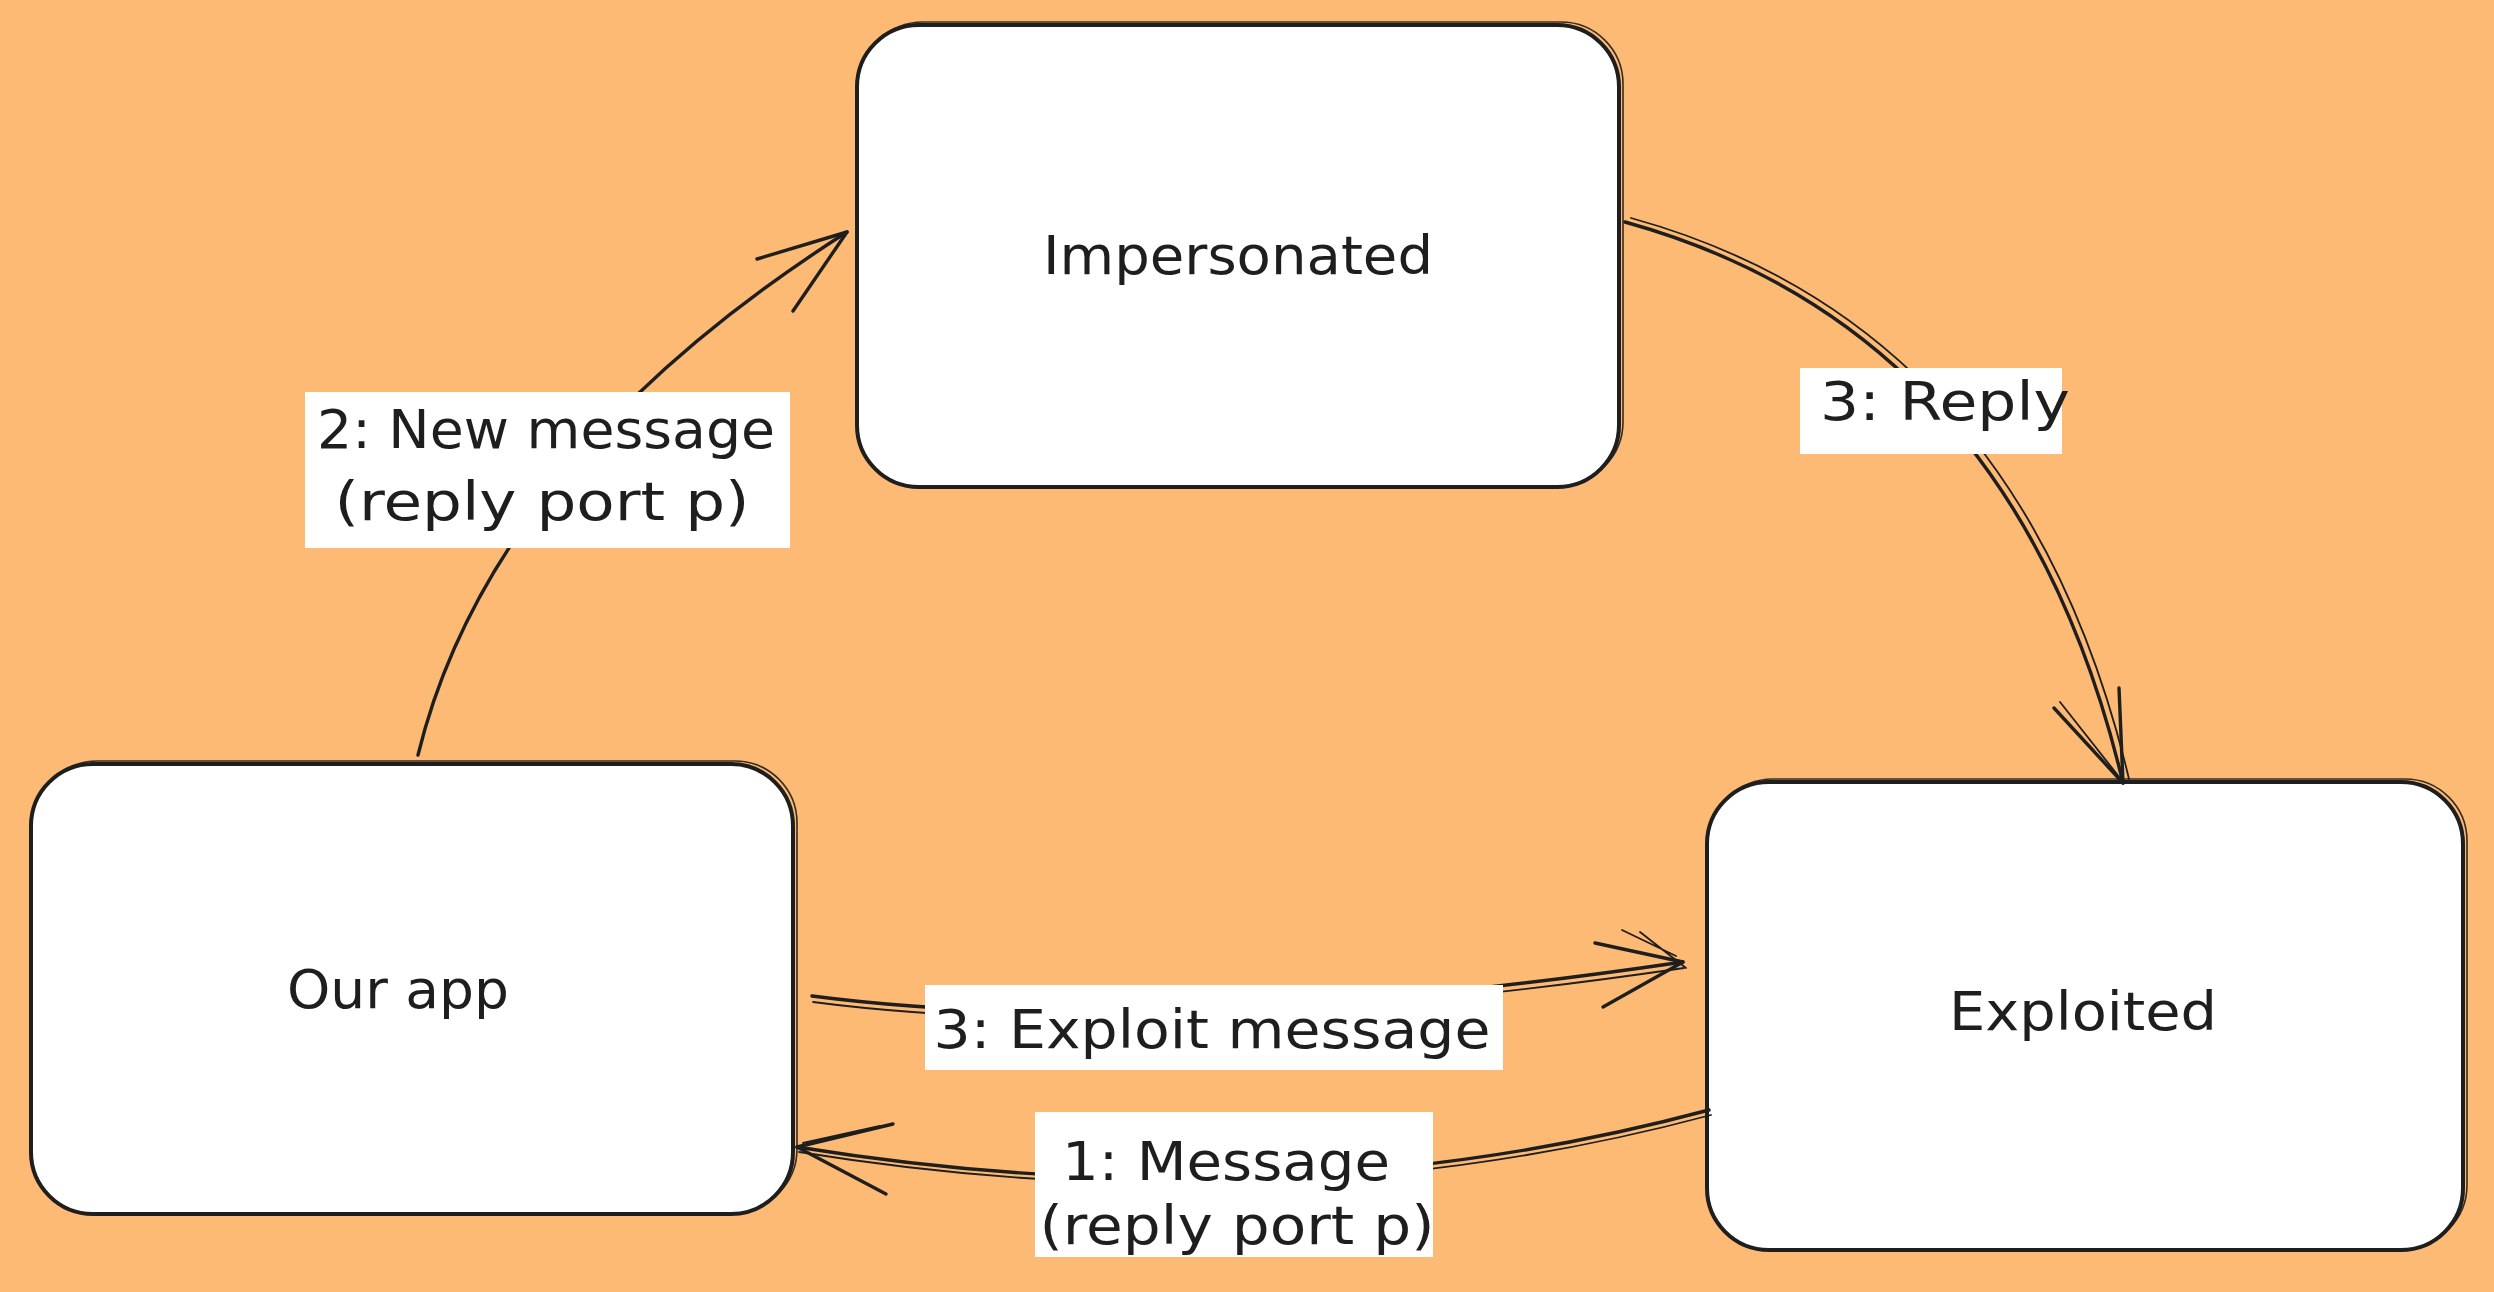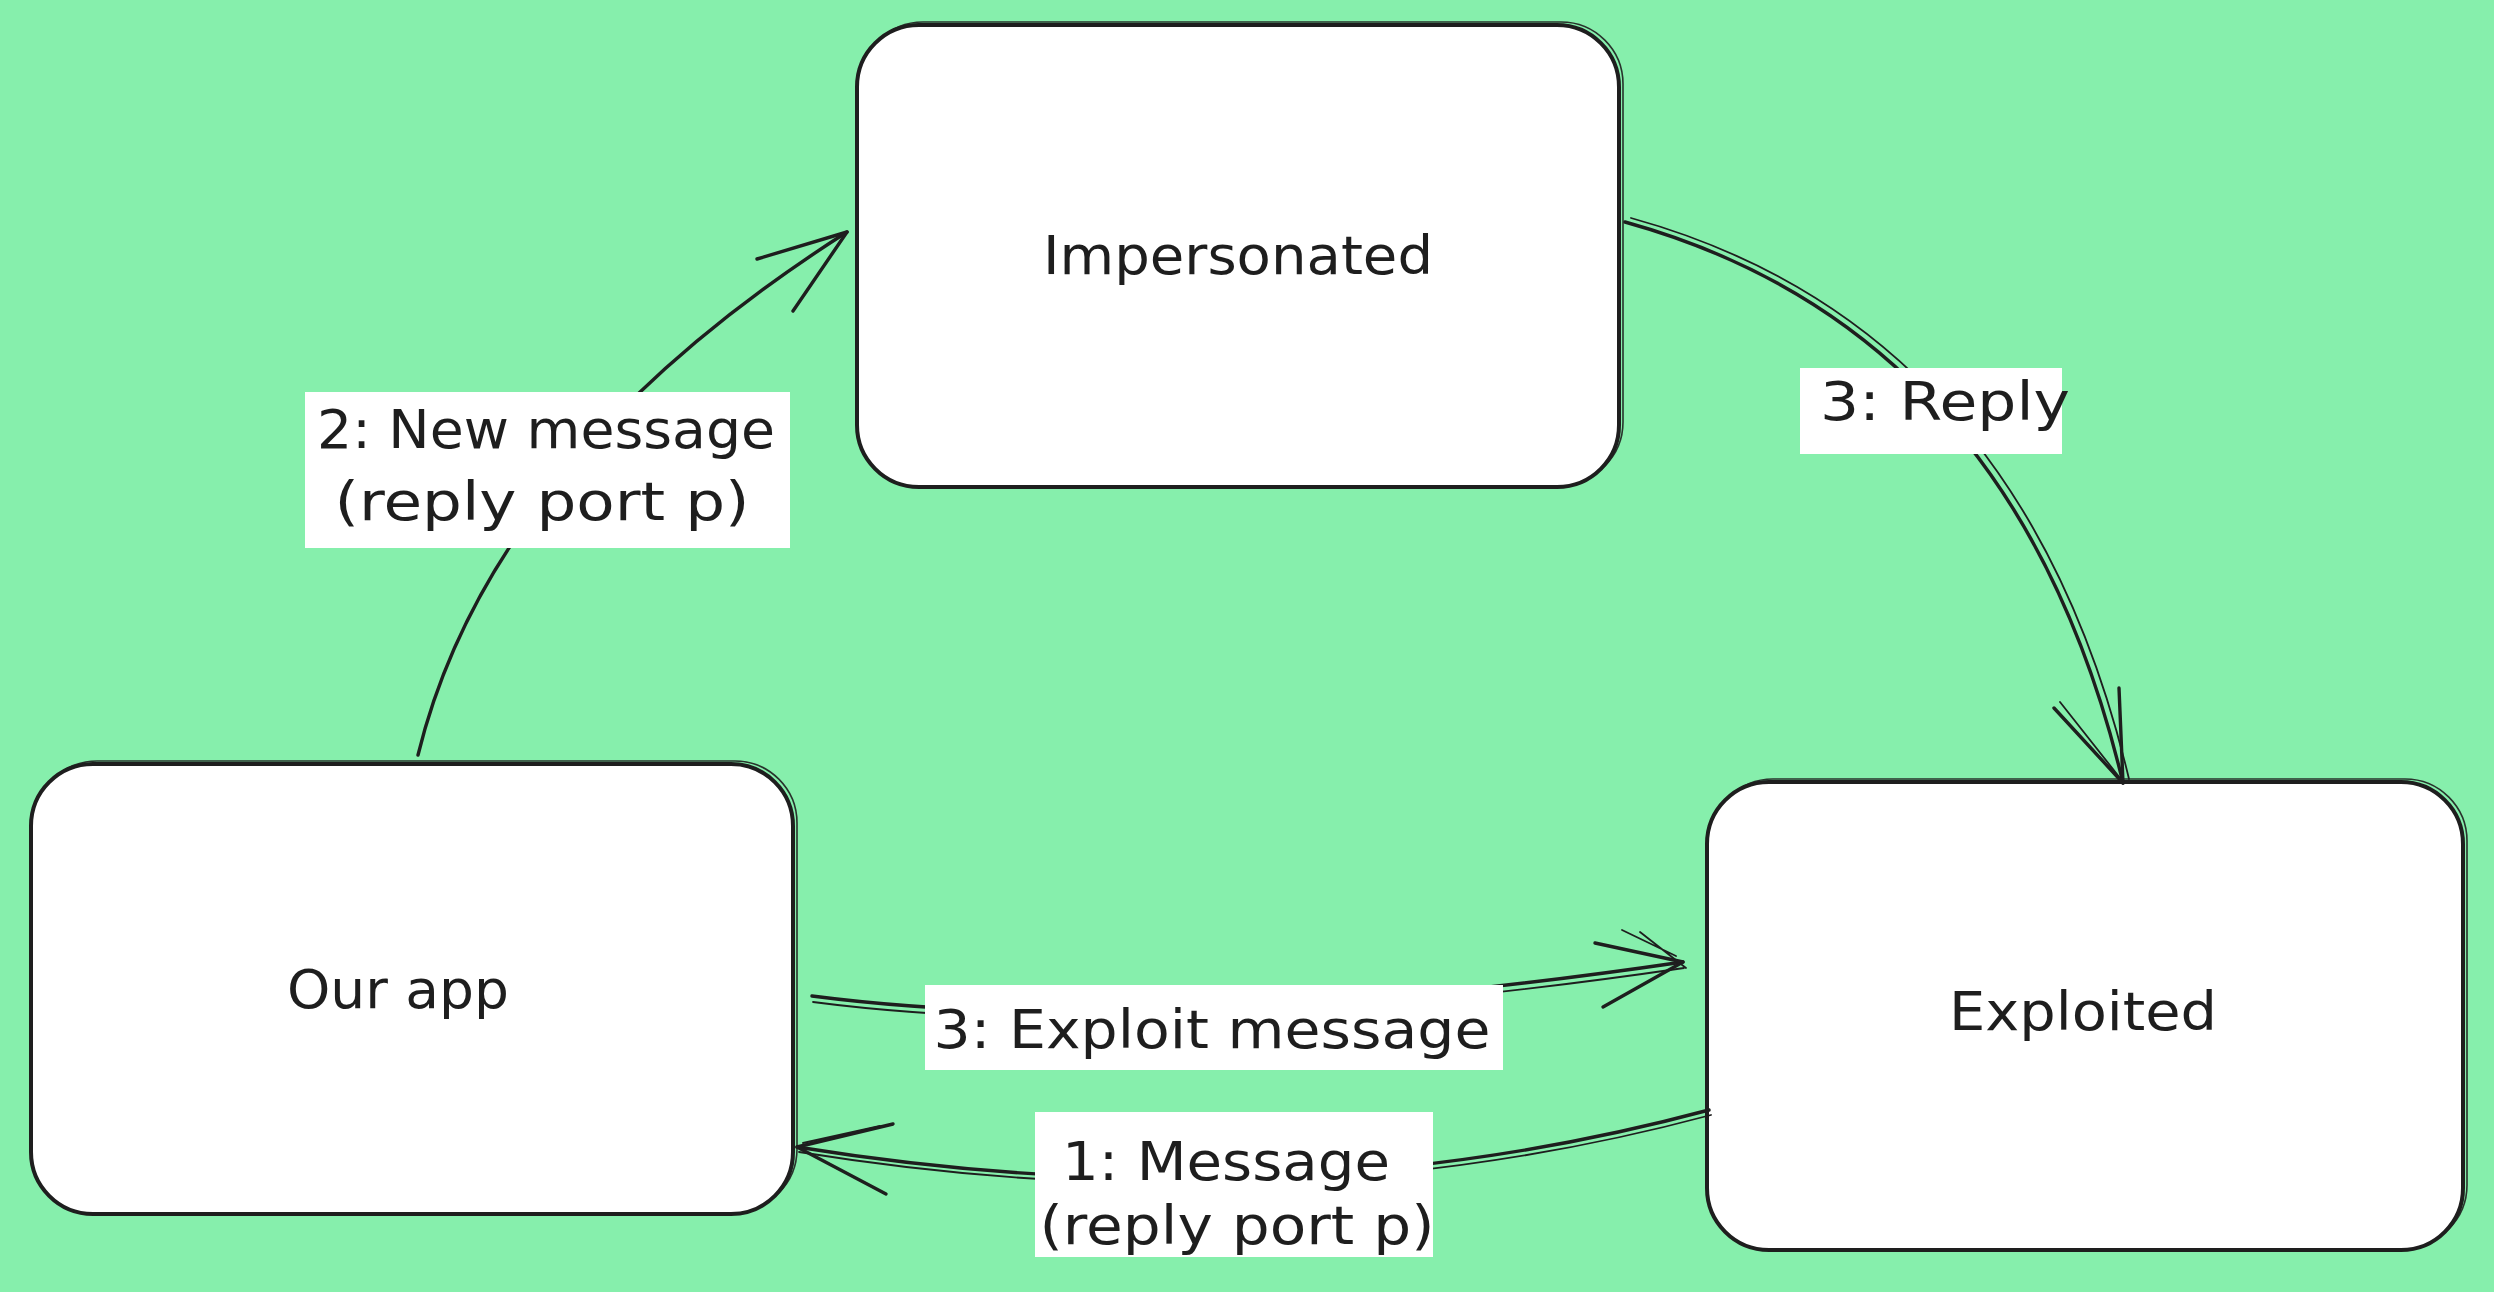--- a/index.html
+++ b/index.html
@@ -4,21 +4,21 @@
 <style>
   html, body {
     margin: 0;
     padding: 0;
     background: #ffffff;
   }
   .page {
     position: relative;
     width: 2494px;
     height: 1292px;
-    background: #86efac;
+    background: #fdba74;
     overflow: hidden;
   }
   svg {
     display: block;
   }
   .box {
     fill: #ffffff;
     stroke: #1e1e1e;
     stroke-width: 4;
   }

